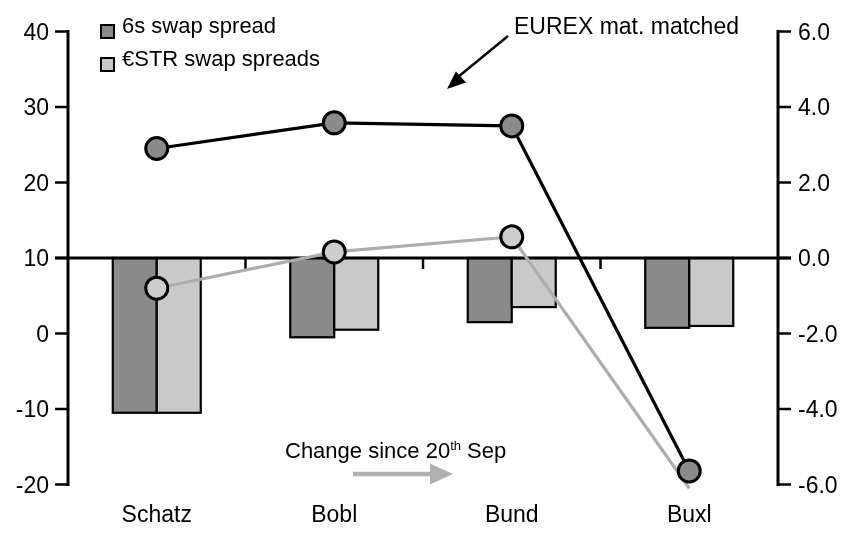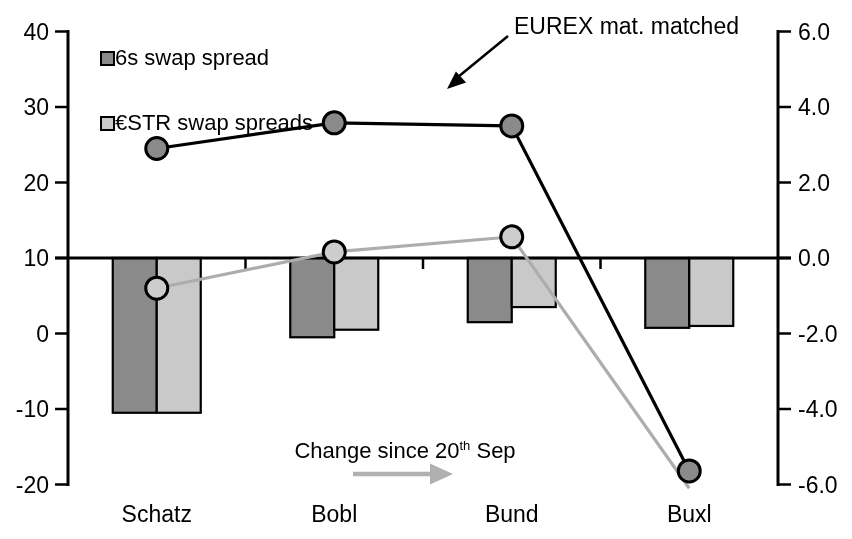--- a/index.html
+++ b/index.html
@@ -5,28 +5,28 @@
   html,body{margin:0;padding:0;background:#ffffff;}
   #stage{
     position:relative;width:852px;height:539px;background:#ffffff;overflow:hidden;
     font-family:"Liberation Sans",sans-serif;color:#000;
   }
   #chart-svg{position:absolute;left:0;top:0;}
   .svg-label{font-family:"Liberation Sans",sans-serif;fill:#000;}
   #legend{
     position:absolute;left:100px;top:13px;display:flex;flex-direction:column;gap:7px;
   }
-  .legend-row{display:flex;align-items:center;height:26px;margin-top:32px;}
+  .legend-row{display:flex;align-items:flex-end;gap:7px;height:26px;}
   .legend-swatch{width:15px;height:15px;border:2px solid #000;box-sizing:border-box;flex:0 0 auto;}
   .legend-label{font-size:22px;line-height:26px;white-space:nowrap;}
   #eurex-annotation{
     position:absolute;left:514px;top:12px;font-size:23px;line-height:29px;white-space:nowrap;
   }
   #change-annotation{
-    position:absolute;left:285px;top:433px;width:240px;text-align:center;
+    position:absolute;left:285px;top:433px;width:240px;
     font-size:22px;line-height:26px;white-space:nowrap;
   }
   #change-annotation sup{font-size:13px;}
 </style>
 </head>
 <body>
 
 <div id="stage">
   <svg id="chart-svg" width="852" height="539">
       <rect x="112.75" y="258" width="44" height="154.77500000000003" fill="#8a8a8a" stroke="#000000" stroke-width="2.2"></rect>

